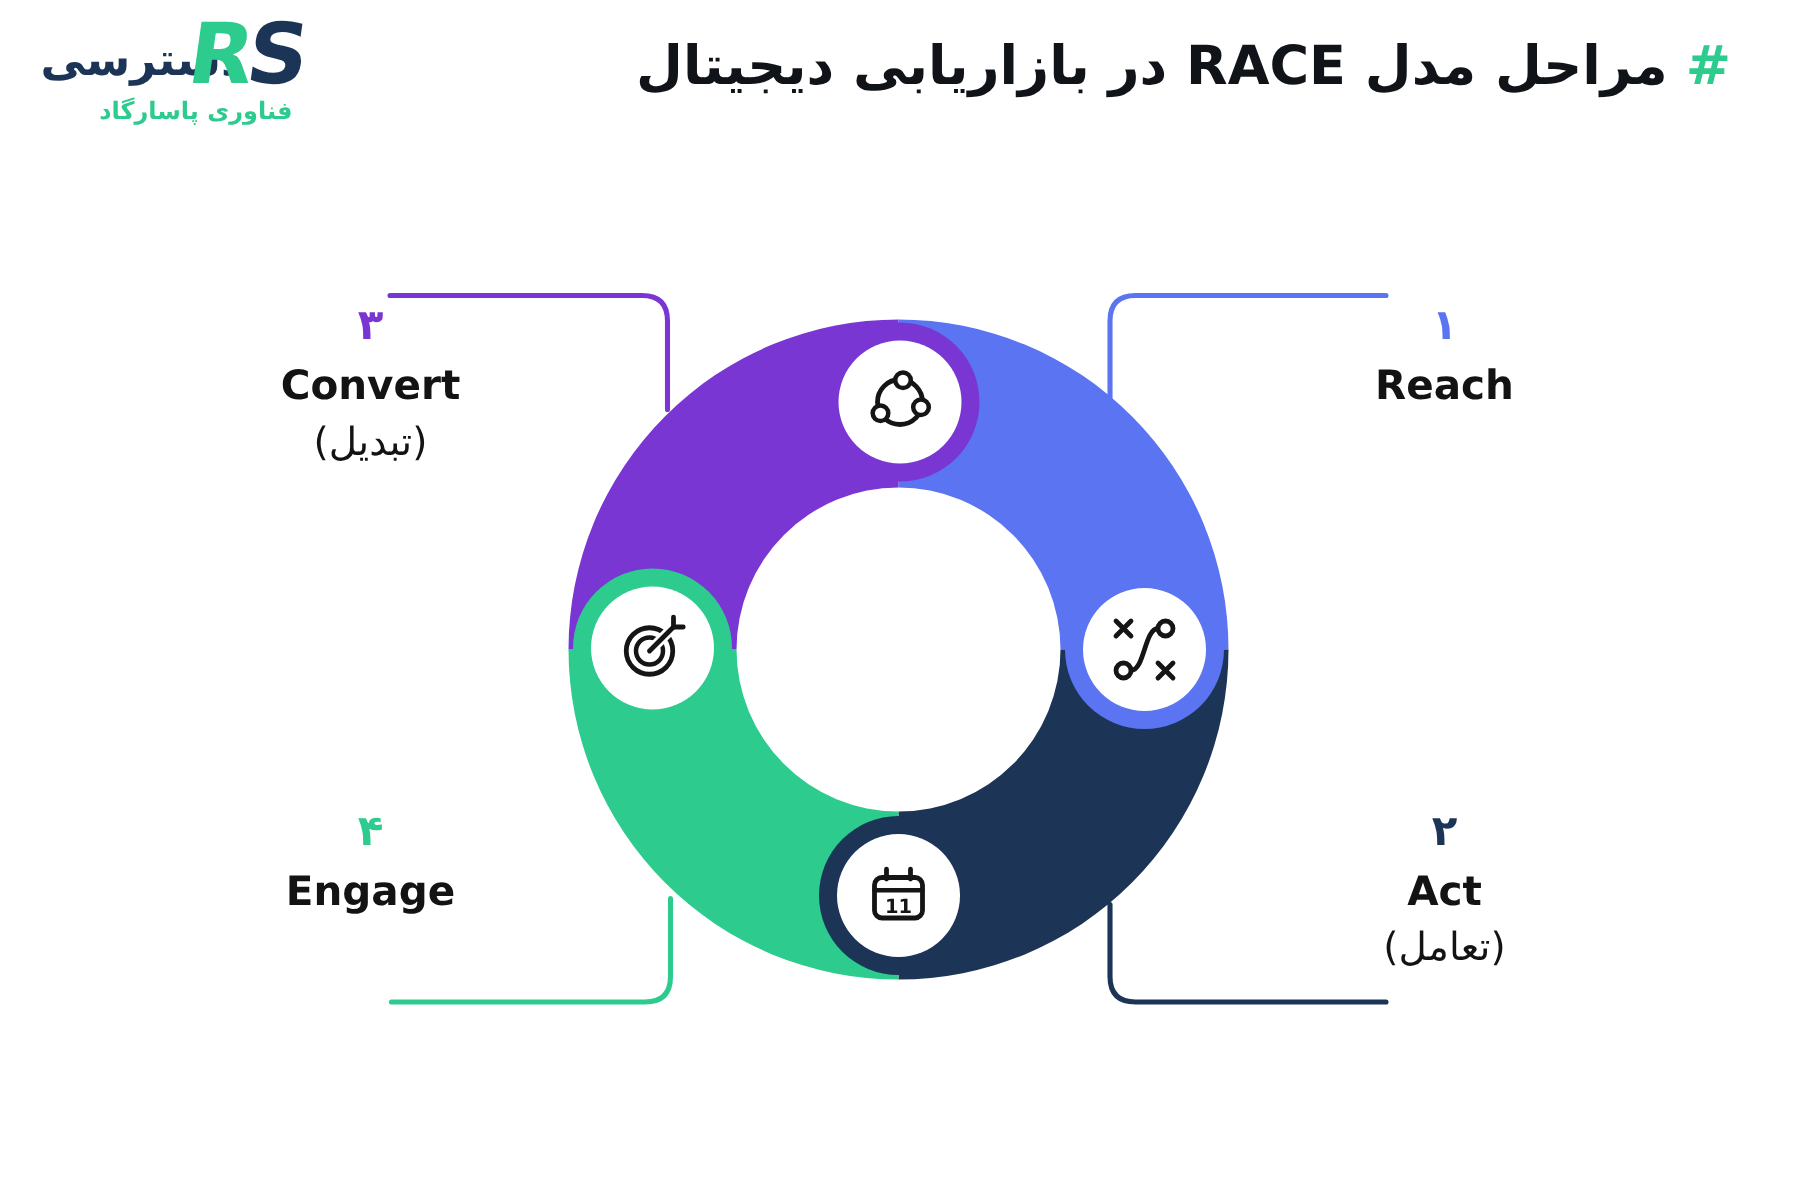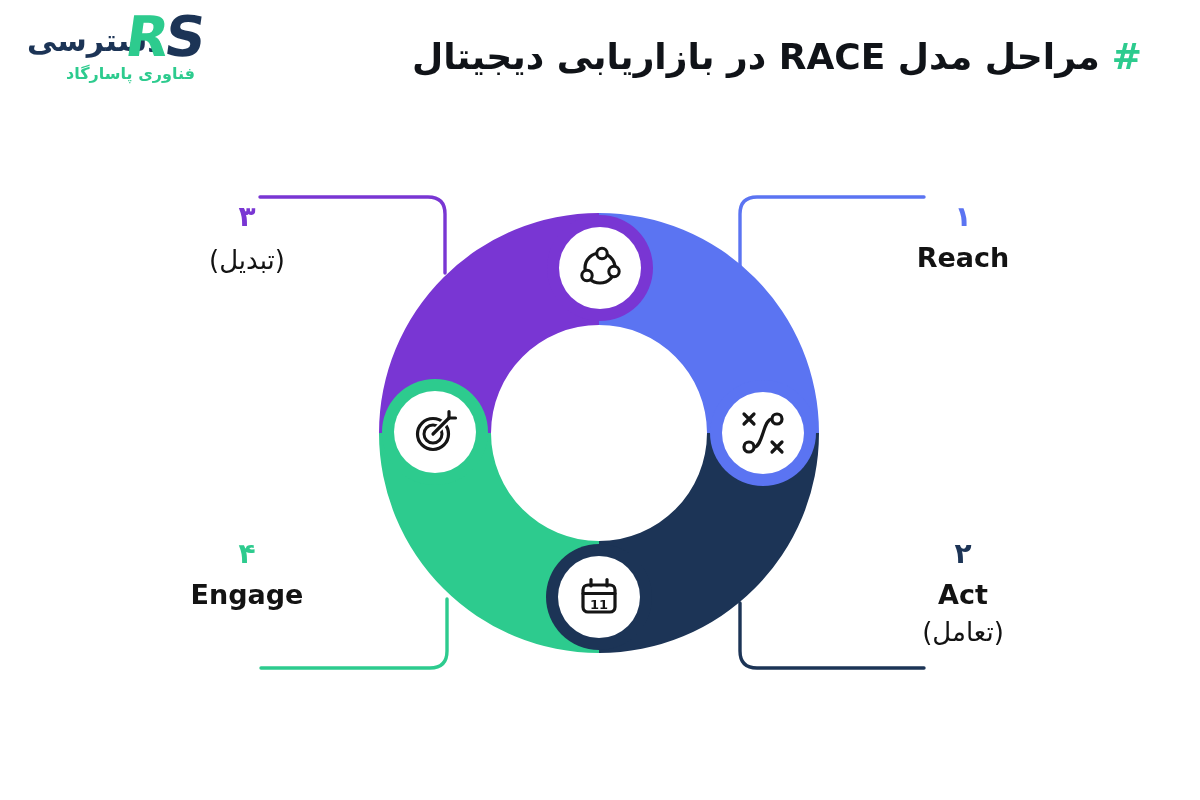--- a/index.html
+++ b/index.html
@@ -23,21 +23,21 @@
   }
   .mk-r{color:#2DCB8E;}
   .mk-s{color:#1C3456;}
   .brand-subtitle{
     position:absolute;left:0px;top:50px;width:170px;
     font-size:16px;font-weight:700;color:#2DCB8E;direction:rtl;text-align:right;
   }
 
   
   .title{
-    position:absolute;top:22px;right:46px;margin:12px;
+    position:absolute;top:22px;right:46px;margin:0;
     font-size:36px;font-weight:700;color:#101318;line-height:1.3;
   }
   .title .hash{color:#2DCB8E;margin-left:12px;}
 
   
   svg.diagram{position:absolute;left:0;top:0;}
 
   
   .stage-label{position:absolute;width:240px;text-align:center;}
   .stage-number{font-size:28px;font-weight:700;line-height:1;margin-bottom:13px;}
@@ -141,20 +141,21 @@
   </div>
 
   <div class="stage-label lbl-act">
     <div class="stage-number n-navy">۲</div>
     <div class="stage-name">Act</div>
     <div class="stage-fa">(تعامل)</div>
   </div>
 
   <div class="stage-label lbl-convert">
     <div class="stage-number n-purple">۳</div>
+    <div class="stage-name">Convert</div>
     <div class="stage-fa">(تبدیل)</div>
   </div>
 
   <div class="stage-label lbl-engage">
     <div class="stage-number n-green">۴</div>
     <div class="stage-name">Engage</div>
   </div>
 
 </div>
 

